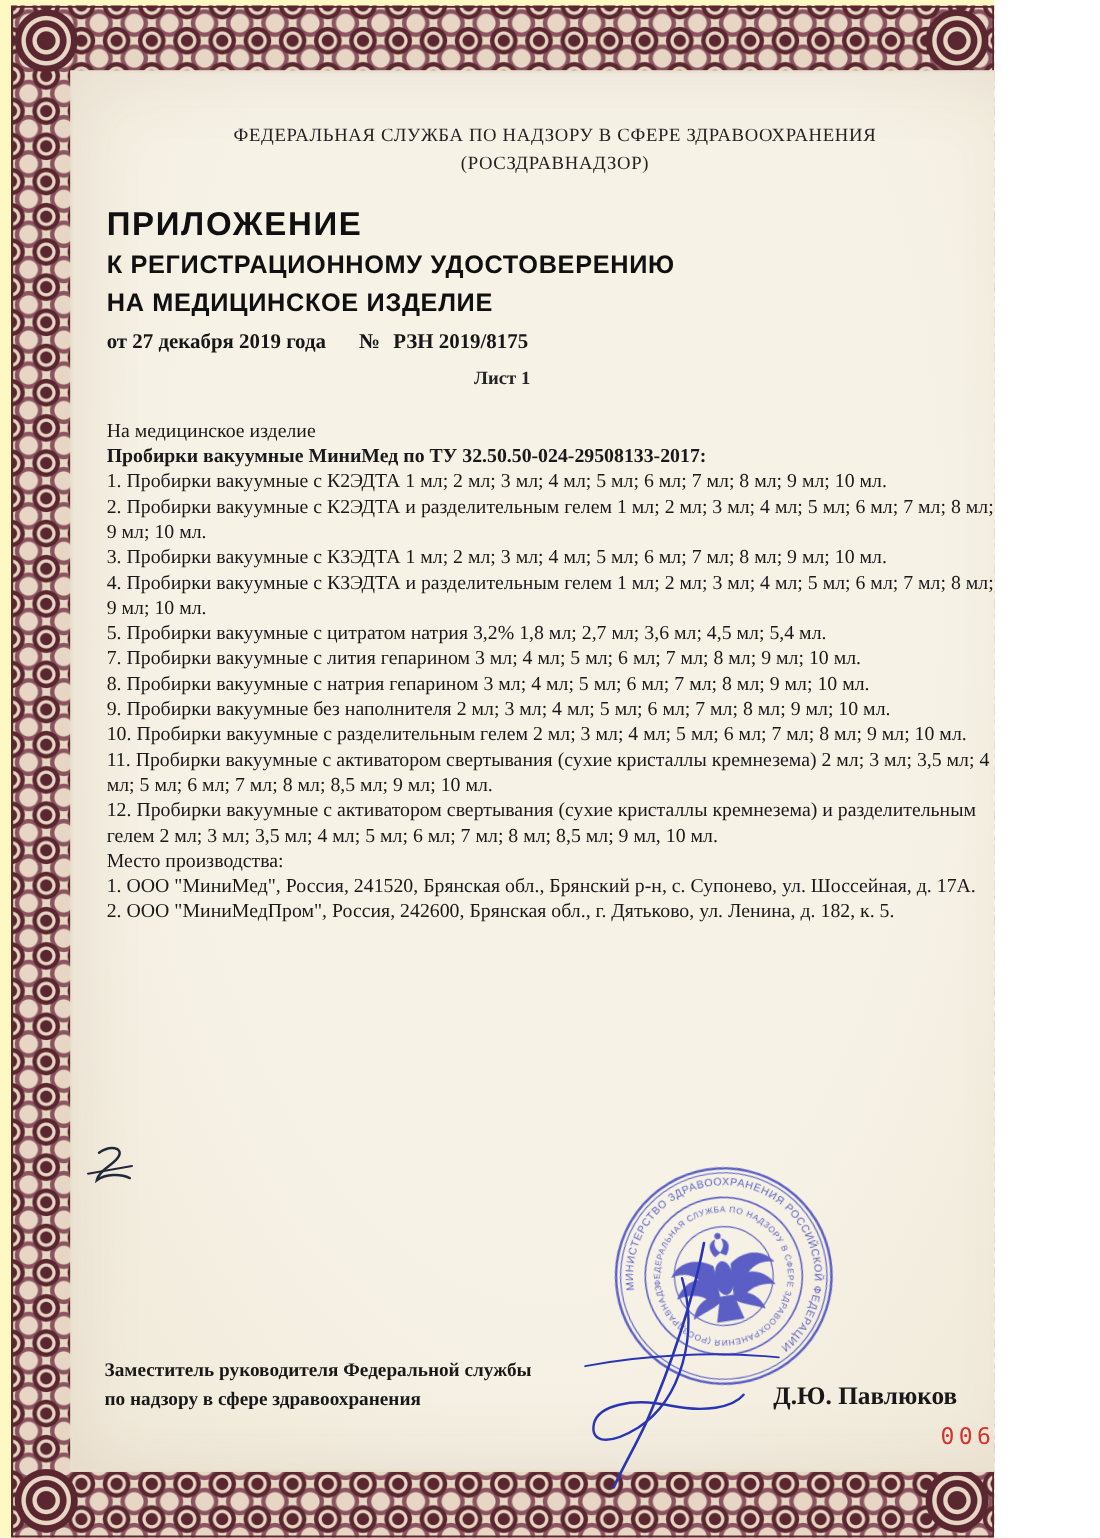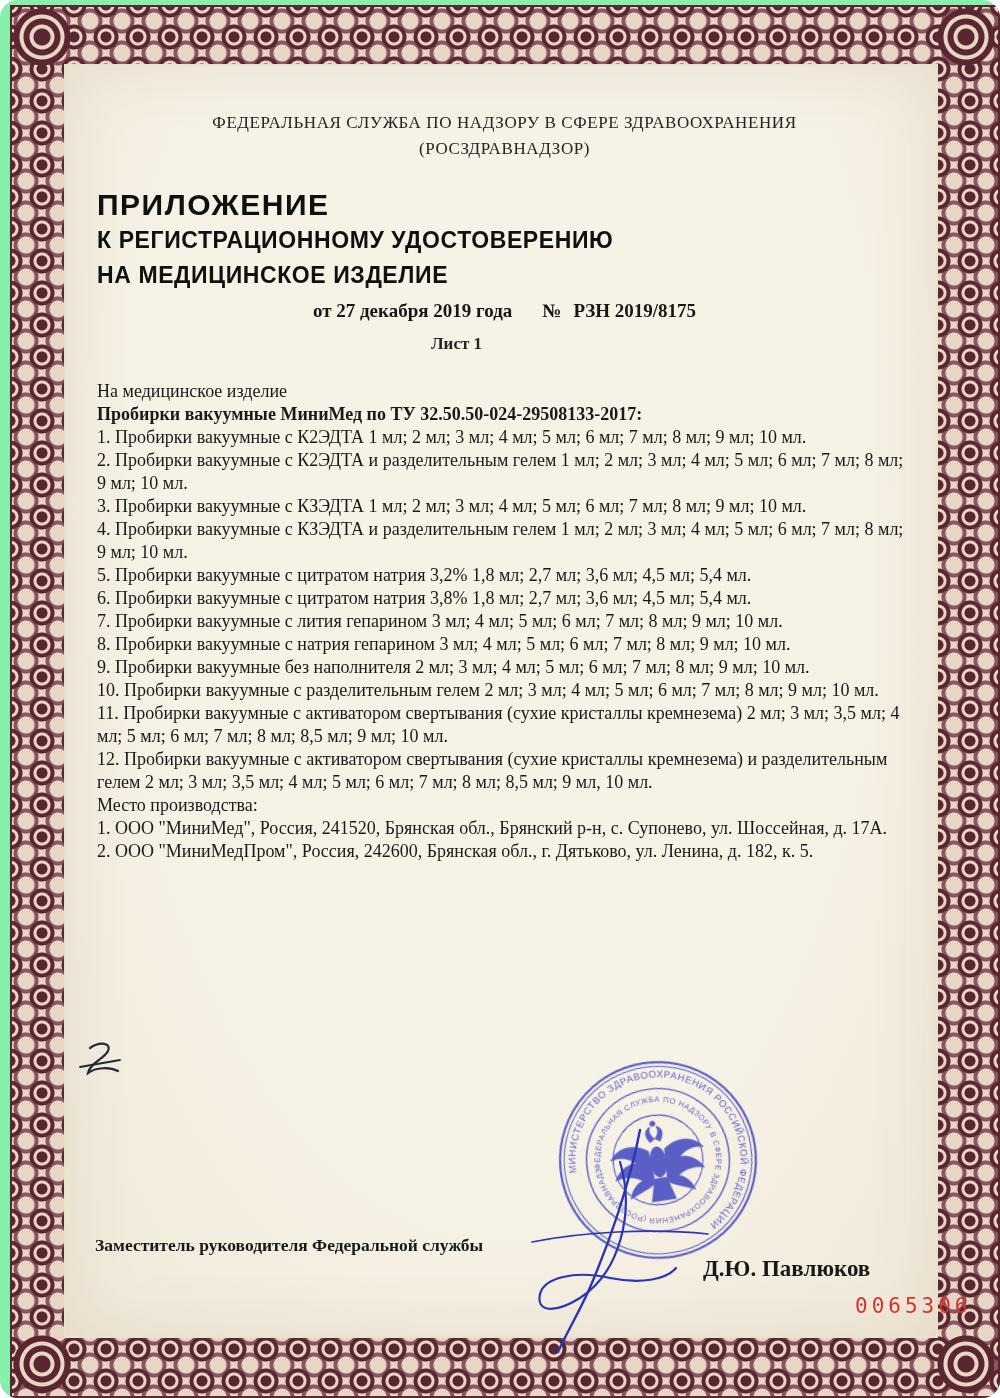--- a/index.html
+++ b/index.html
@@ -4,24 +4,23 @@
 <style>
   * { margin: 0; padding: 0; box-sizing: border-box; }
   html, body { background: #ffffff; }
   body {
     width: 1000px; height: 1398px;
     font-family: "Liberation Serif", serif;
     color: #1c1c1c;
   }
   .page {
     position: relative;
-    width: 1000px; height: 1398px;
-    background: #86efac;
+    width: 904px; height: 1398px;
+    background: #fef9c3;
     overflow: hidden;
-    border-radius: 18px;
   }
   
   .guilloche {
     position: absolute; left: 10px; top: 5px; right: 0; bottom: 0;
     background-color: #e7d6c3;
     background-image:
       radial-gradient(circle, #5a2630 5px, transparent 6px),
       radial-gradient(circle, transparent 8px, #5a2630 9px, #5a2630 12px, transparent 13px),
       radial-gradient(circle, transparent 8px, #8a5560 9px, #8a5560 12px, transparent 13px);
     background-size: 32px 32px;
@@ -48,21 +47,21 @@
     box-shadow: inset 0 0 0 2px #eae1cd, inset 0 0 70px rgba(140, 90, 70, 0.12);
     padding: 46px 26px 0 33px;
   }
 
   .agency-header { text-align: center; font-size: 17px; line-height: 1.5; letter-spacing: 0.6px; color: #232323; }
 
   .doc-title { text-align: left; margin-top: 26px; font-family: "Liberation Sans", sans-serif; font-weight: bold; color: #101010; }
   .doc-title .t1 { font-size: 30px; letter-spacing: 1.5px; line-height: 1.2; }
   .doc-title .t2, .doc-title .t3 { font-size: 23px; letter-spacing: 0.6px; line-height: 1.5; }
 
-  .date-line { text-align: center; margin-top: 8px; font-size: 19px; font-weight: bold; color: #161616; }
+  .date-line { margin-top: 8px; font-size: 19px; font-weight: bold; color: #161616; }
   .date-line .num-label { margin-left: 30px; }
   .date-line .num-value { margin-left: 12px; }
 
   .sheet-line { text-align: center; padding-right: 96px; margin-top: 12px; font-size: 17px; font-weight: bold; color: #242424; }
 
   .body-text { margin-top: 26px; font-size: 18px; line-height: 23px; color: #191919; }
   .body-text p { margin: 0; }
   .body-text .bold { font-weight: bold; }
 
   
@@ -125,21 +124,20 @@
     <div class="sheet-line">Лист 1</div>
 
     <div class="body-text">
       <p>На медицинское изделие</p>
       <p class="bold">Пробирки вакуумные МиниМед по ТУ 32.50.50-024-29508133-2017:</p>
       <p>1. Пробирки вакуумные с К2ЭДТА 1 мл; 2 мл; 3 мл; 4 мл; 5 мл; 6 мл; 7 мл; 8 мл; 9 мл; 10 мл.</p>
       <p>2. Пробирки вакуумные с К2ЭДТА и разделительным гелем 1 мл; 2 мл; 3 мл; 4 мл; 5 мл; 6 мл; 7 мл; 8 мл; 9 мл; 10 мл.</p>
       <p>3. Пробирки вакуумные с КЗЭДТА 1 мл; 2 мл; 3 мл; 4 мл; 5 мл; 6 мл; 7 мл; 8 мл; 9 мл; 10 мл.</p>
       <p>4. Пробирки вакуумные с КЗЭДТА и разделительным гелем 1 мл; 2 мл; 3 мл; 4 мл; 5 мл; 6 мл; 7 мл; 8 мл; 9 мл; 10 мл.</p>
       <p>5. Пробирки вакуумные с цитратом натрия 3,2% 1,8 мл; 2,7 мл; 3,6 мл; 4,5 мл; 5,4 мл.</p>
-      <p>6. Пробирки вакуумные с цитратом натрия 3,8% 1,8 мл; 2,7 мл; 3,6 мл; 4,5 мл; 5,4 мл.</p>
       <p>7. Пробирки вакуумные с лития гепарином 3 мл; 4 мл; 5 мл; 6 мл; 7 мл; 8 мл; 9 мл; 10 мл.</p>
       <p>8. Пробирки вакуумные с натрия гепарином 3 мл; 4 мл; 5 мл; 6 мл; 7 мл; 8 мл; 9 мл; 10 мл.</p>
       <p>9. Пробирки вакуумные без наполнителя 2 мл; 3 мл; 4 мл; 5 мл; 6 мл; 7 мл; 8 мл; 9 мл; 10 мл.</p>
       <p>10. Пробирки вакуумные с разделительным гелем 2 мл; 3 мл; 4 мл; 5 мл; 6 мл; 7 мл; 8 мл; 9 мл; 10 мл.</p>
       <p>11. Пробирки вакуумные с активатором свертывания (сухие кристаллы кремнезема) 2 мл; 3 мл; 3,5 мл; 4 мл; 5 мл; 6 мл; 7 мл; 8 мл; 8,5 мл; 9 мл; 10 мл.</p>
       <p>12. Пробирки вакуумные с активатором свертывания (сухие кристаллы кремнезема) и разделительным гелем 2 мл; 3 мл; 3,5 мл; 4 мл; 5 мл; 6 мл; 7 мл; 8 мл; 8,5 мл; 9 мл, 10 мл.</p>
       <p>Место производства:</p>
       <p>1. ООО "МиниМед", Россия, 241520, Брянская обл., Брянский р-н, с. Супонево, ул. Шоссейная, д. 17А.</p>
       <p>2. ООО "МиниМедПром", Россия, 242600, Брянская обл., г. Дятьково, ул. Ленина, д. 182, к. 5.</p>
     </div>
@@ -173,17 +171,18 @@
   </svg>
 
   <svg class="signature" width="280" height="260" viewBox="0 0 280 260">
     <path d="M170,30 C160,82 140,142 118,192 C108,214 96,234 88,252" stroke-width="2.4"></path>
     <path d="M150,62 C165,112 150,172 110,198 C84,214 66,212 70,194 C74,178 104,170 140,178 C170,184 196,180 206,168" stroke-width="2.2"></path>
     <path d="M62,142 C112,132 180,128 238,134" stroke-width="1.7"></path>
   </svg>
 
   <div class="signer-block">
     <div>Заместитель руководителя Федеральной службы</div>
+    <div>по надзору в сфере здравоохранения</div>
   </div>
   <div class="signer-name">Д.Ю. Павлюков</div>
   <div class="serial-number">0065306</div>
 
 </div>
 
 </body></html>

